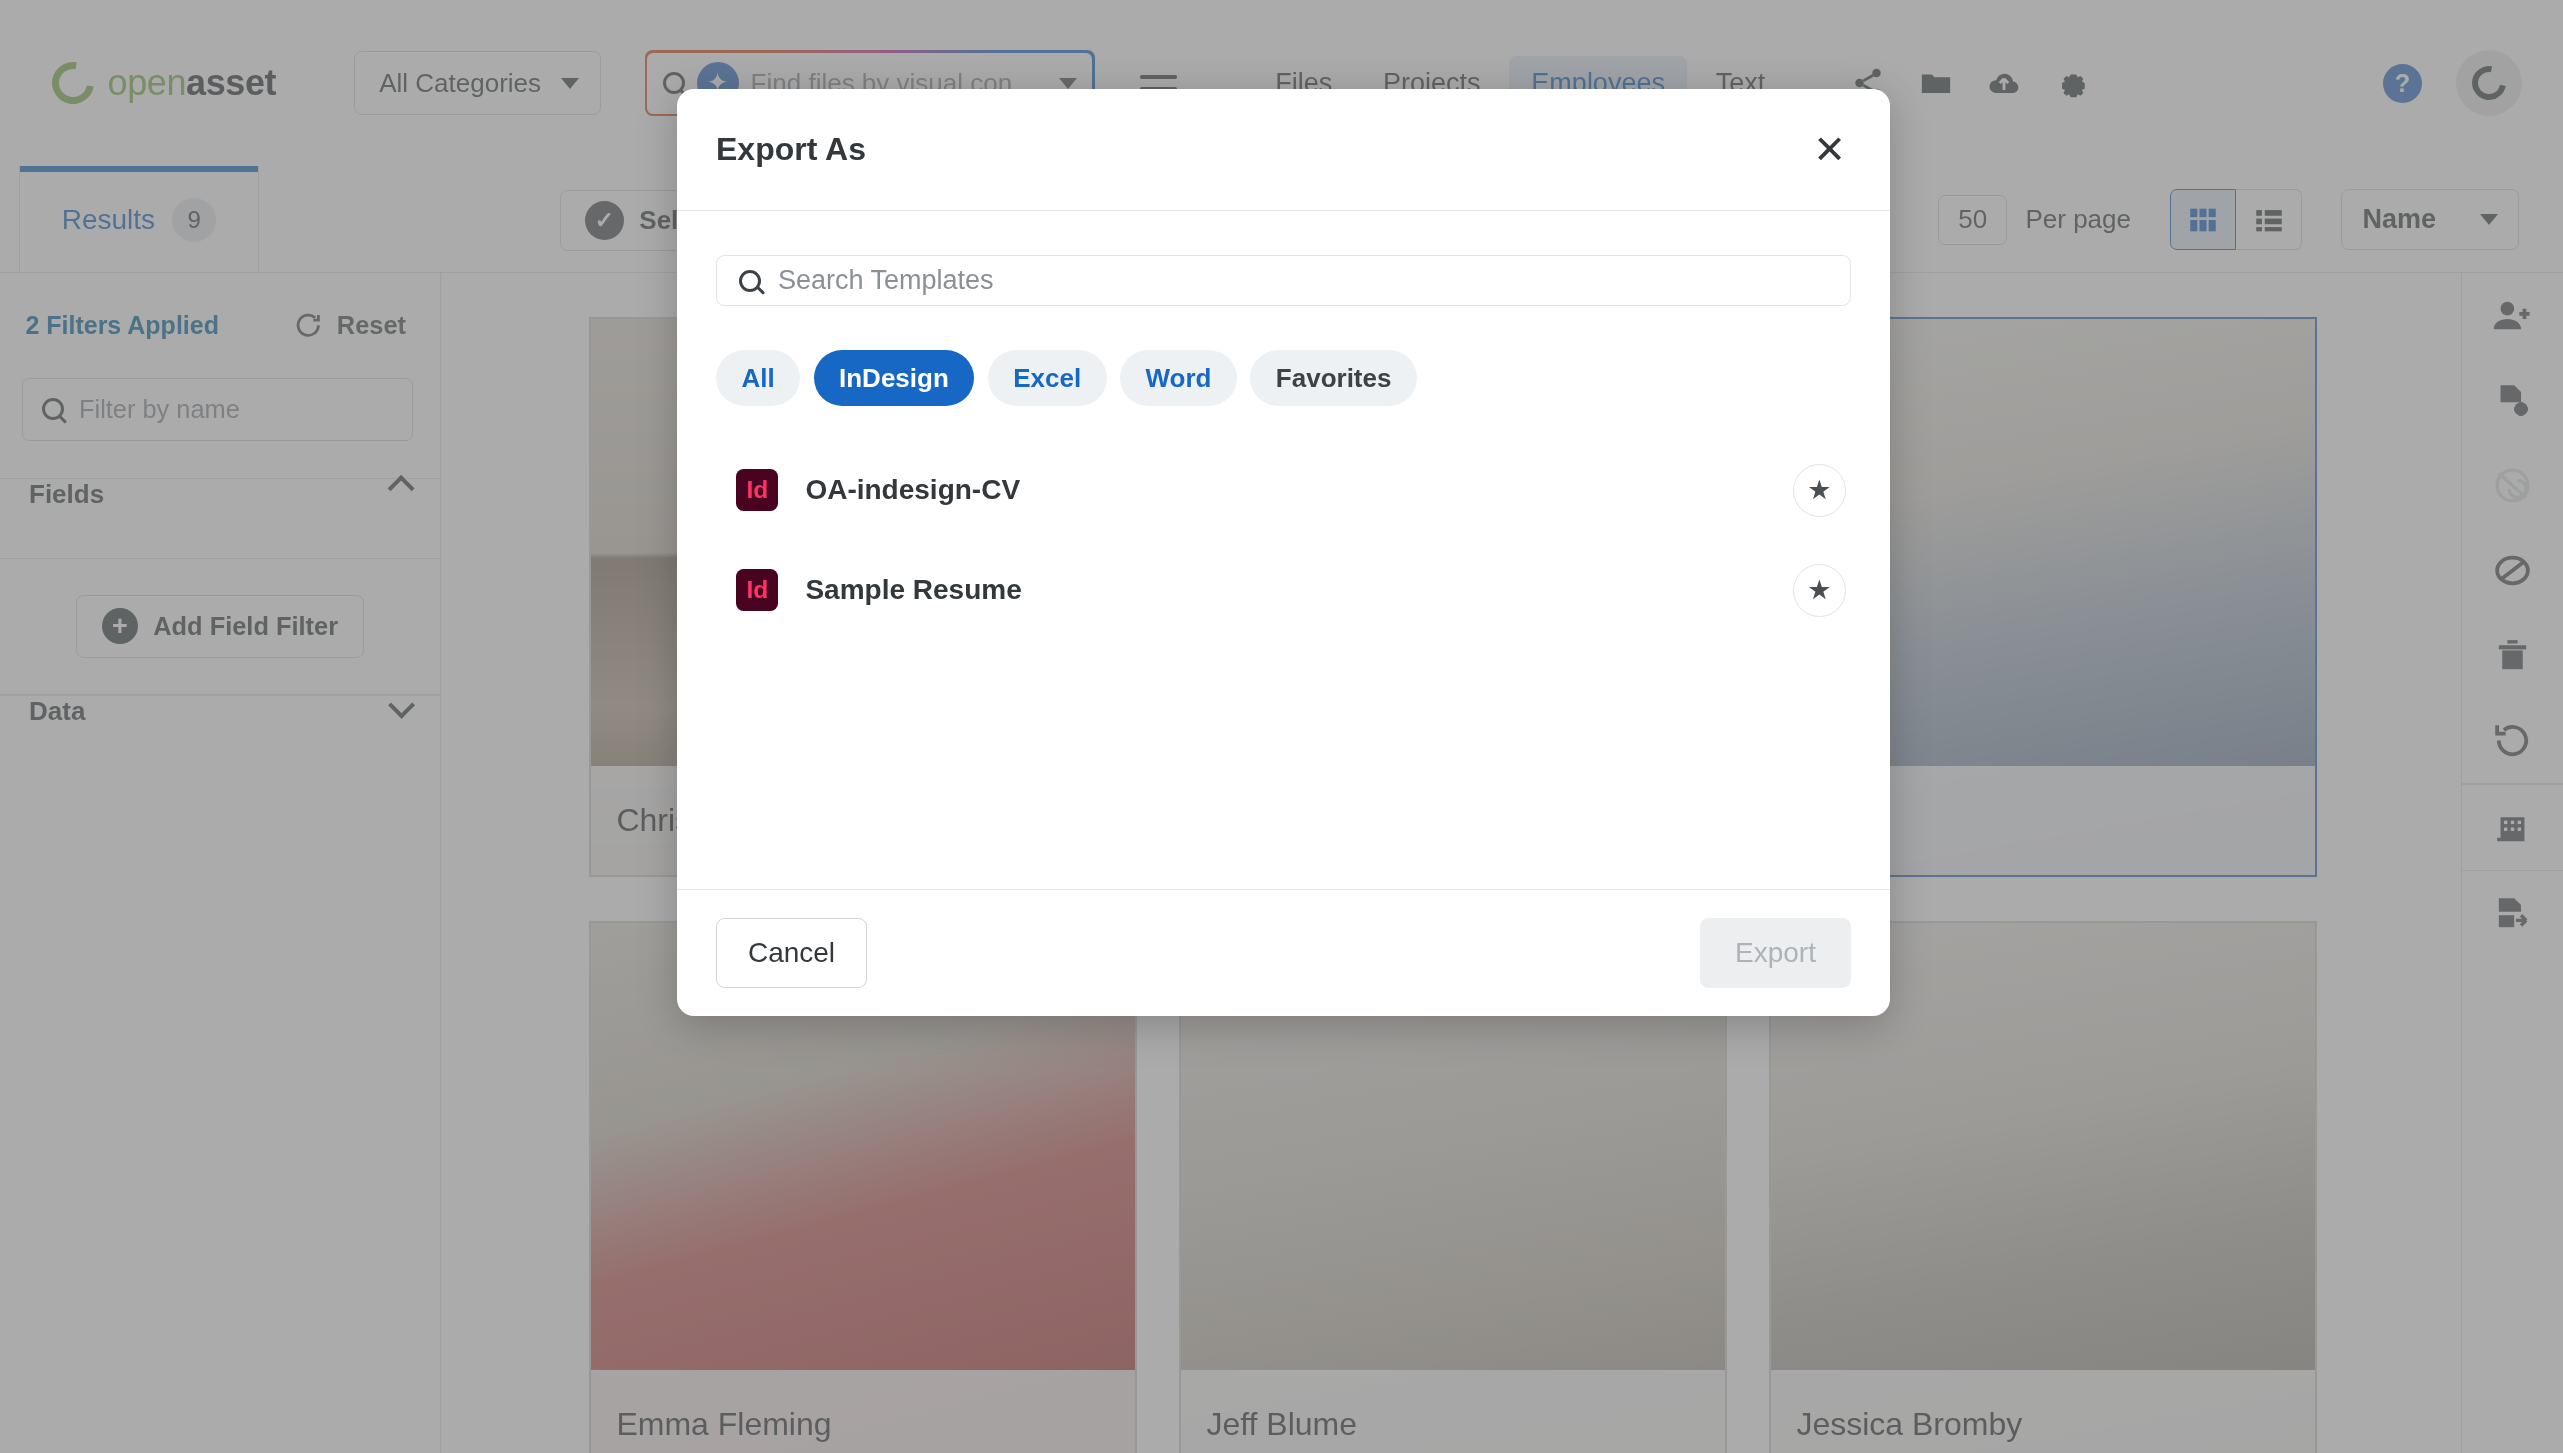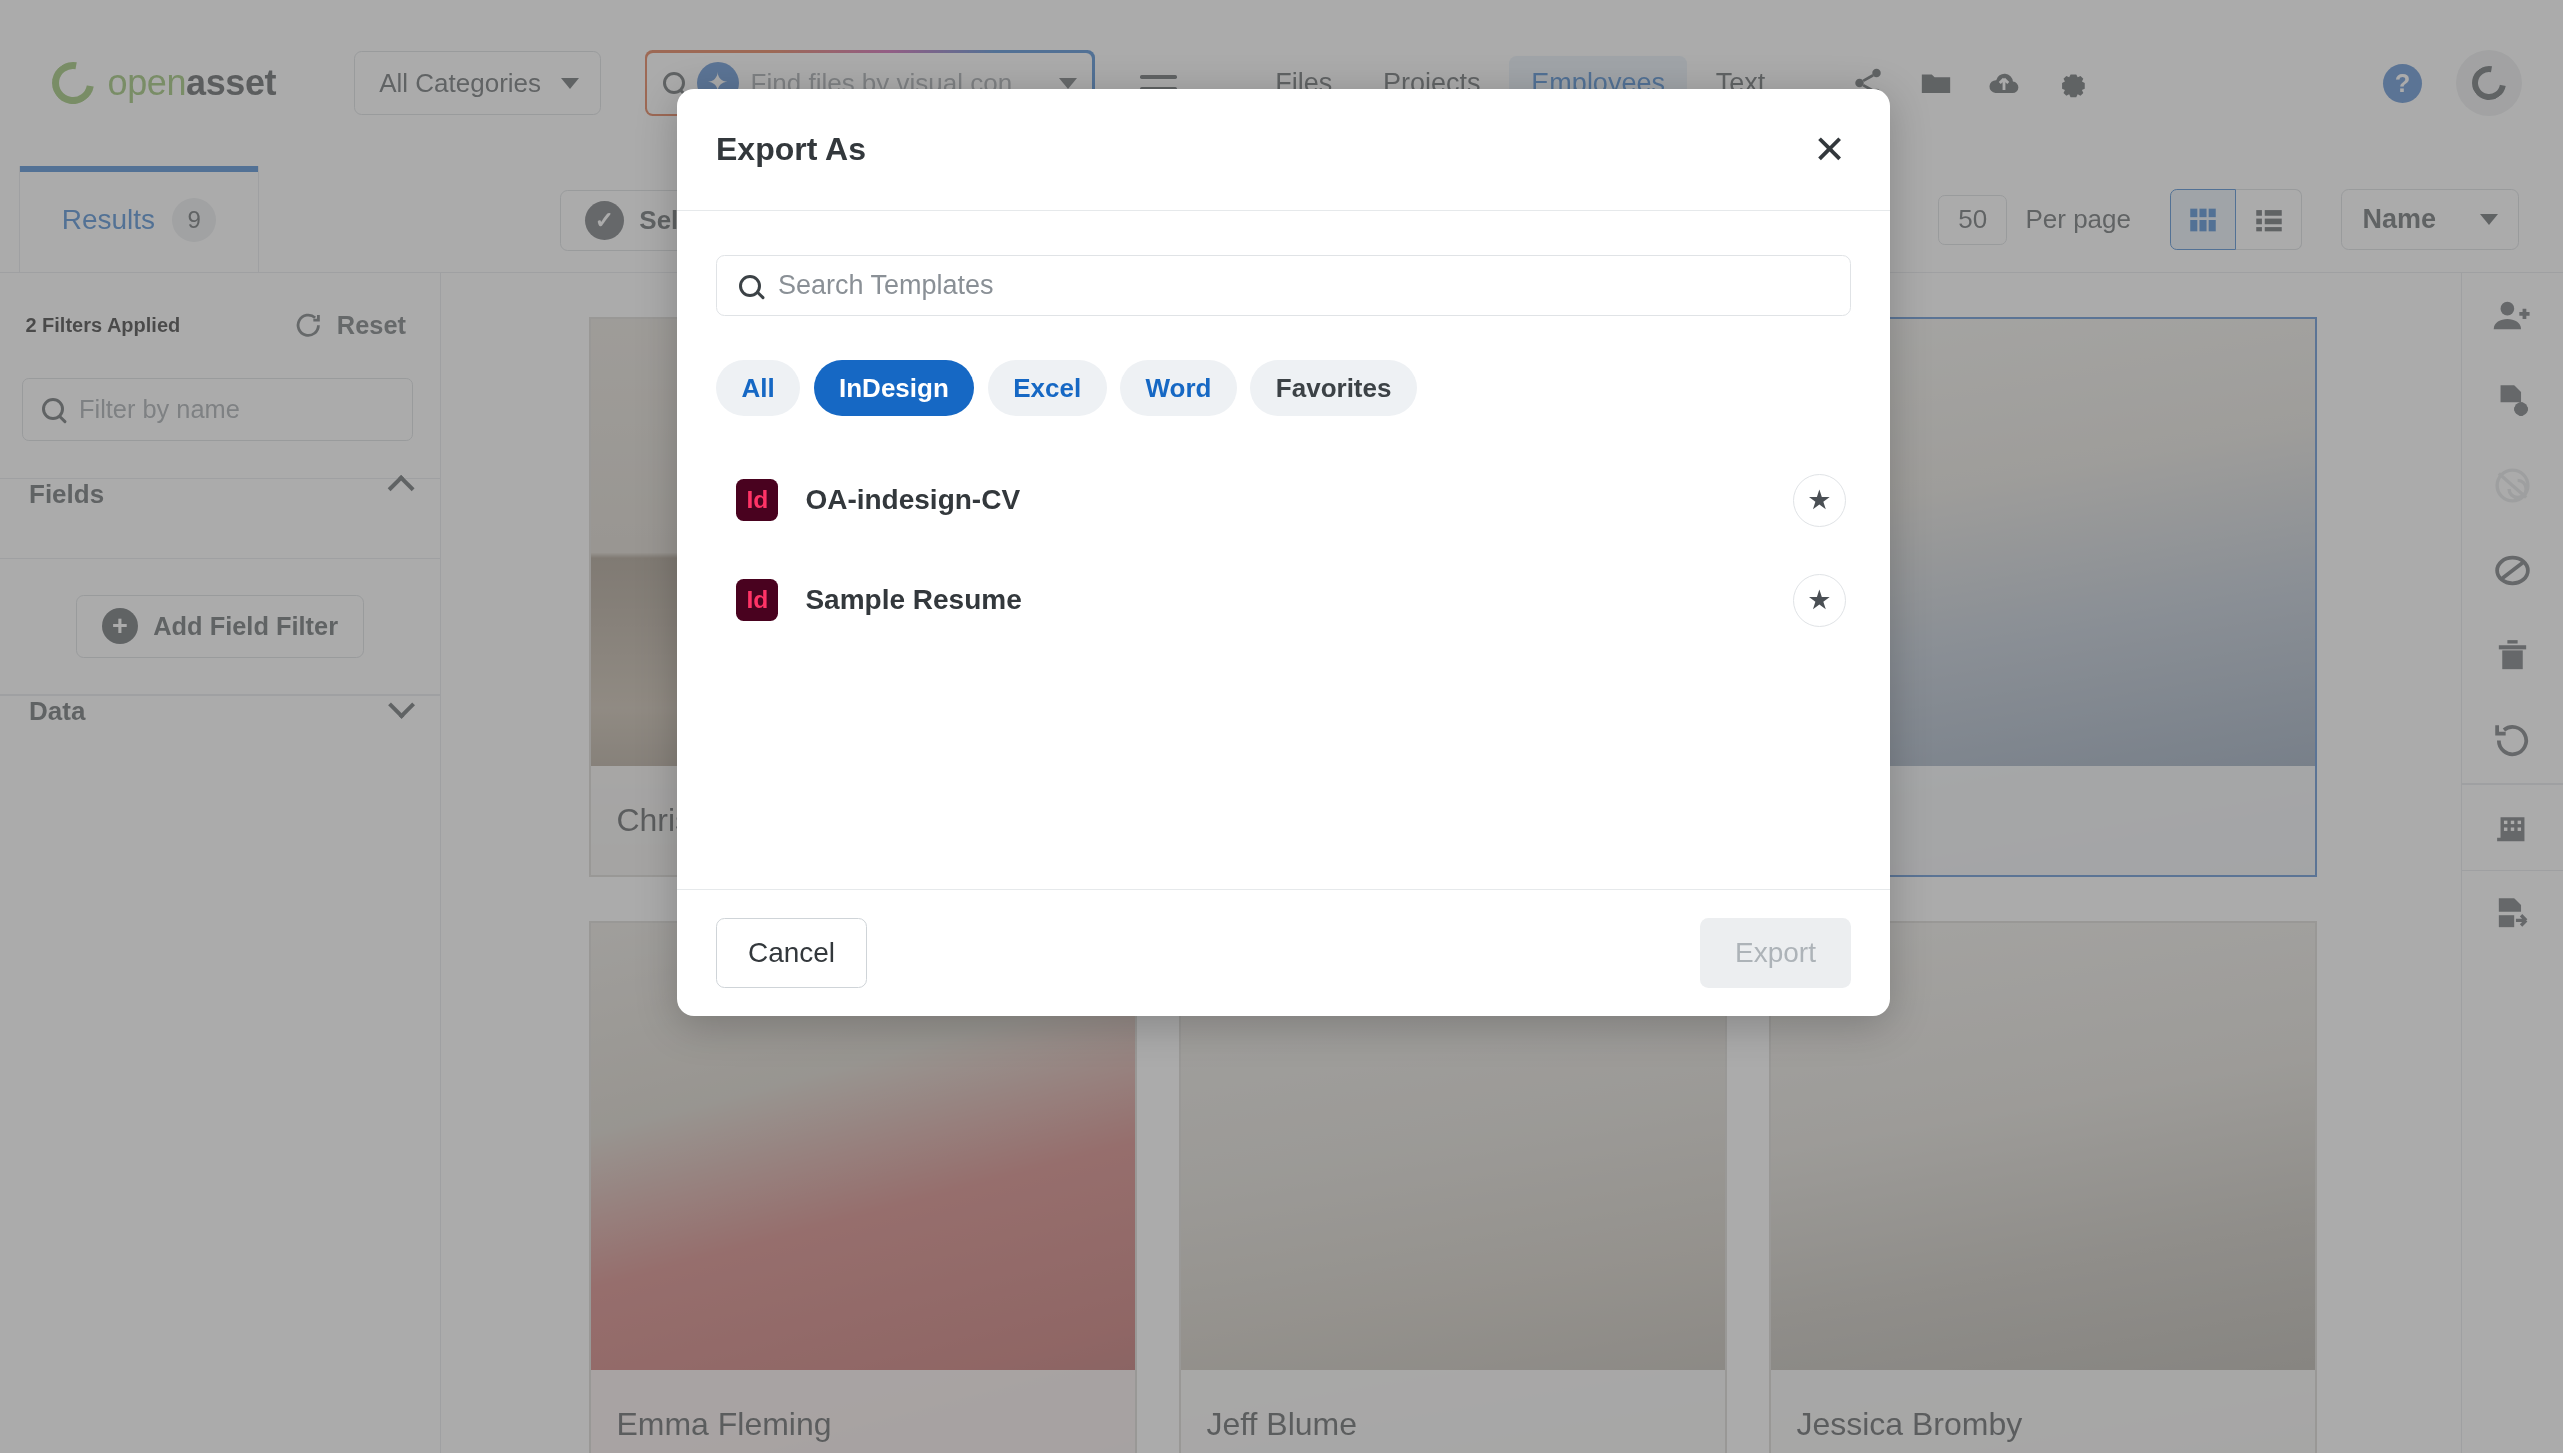--- a/index.html
+++ b/index.html
@@ -154,21 +154,21 @@
 
   
   .sidebar {
     position: absolute; left: 0; top: 273px; width: 441px; bottom: 0;
     background: #fff; border-right: 1.7px solid #dfe3e6;
   }
   .filters-head {
     display: flex; align-items: center; justify-content: space-between;
     padding: 37px 34px 0 25.4px;
   }
-  .filters-title { font-size: 20px; font-weight: 700; color: #000000; }
+  .filters-title { font-size: 25px; font-weight: 700; color: #0369a1; }
   .reset-btn { display: flex; align-items: center; gap: 13.6px; font-size: 25.4px; color: #4b5156; font-weight: 700; }
   .filter-input-wrap { margin: 37px 27px 0 22px; }
   .filter-input {
     border: 1.7px solid #cfd4d8; border-radius: 6.8px; height: 63px;
     display: flex; align-items: center; gap: 15.3px; padding: 0 18.7px; background: #fff;
   }
   .filter-ph { font-size: 25.4px; color: #8a9096; }
   .sb-section {
     border-top: 1.7px solid #dfe3e6; border-bottom: 1.7px solid #dfe3e6;
     height: 81px; display: flex; align-items: flex-start; justify-content: space-between;
@@ -242,21 +242,21 @@
     display: flex; flex-direction: column; overflow: hidden;
   }
   .modal-head {
     height: 122px; flex: none; display: flex; align-items: center;
     justify-content: space-between; padding: 0 44px 0 39px; border-bottom: 1.7px solid #e6e9eb;
   }
   .modal-title { font-size: 32px; font-weight: 700; color: #33383c; }
   .close-x { font-size: 39px; color: #33383c; line-height: 1; font-weight: 400; }
   .modal-body { flex: 1; padding: 44px 39px 0 39px; overflow: hidden; }
   .tpl-search {
-    height: 61px; border: 1.7px solid #e0e3e6; border-radius: 8.5px;
+    height: 51px; border: 1.7px solid #e0e3e6; border-radius: 8.5px;
     display: flex; align-items: center; gap: 17px; padding: 0 22px; background: #fff;
   }
   .tpl-search-ph { font-size: 27px; color: #8a9096; }
   .pill-row { display: flex; gap: 13.6px; margin-top: 44px; }
   .pill {
     height: 56px; border-radius: 847px; display: flex; align-items: center;
     padding: 0 25.4px; font-size: 26px; background: #eef1f4; color: #1668c4; font-weight: 700;
   }
   .pill.active { background: #1668c4; color: #fff; }
   .pill.neutral { color: #3c4246; background: #eef1f4; }

